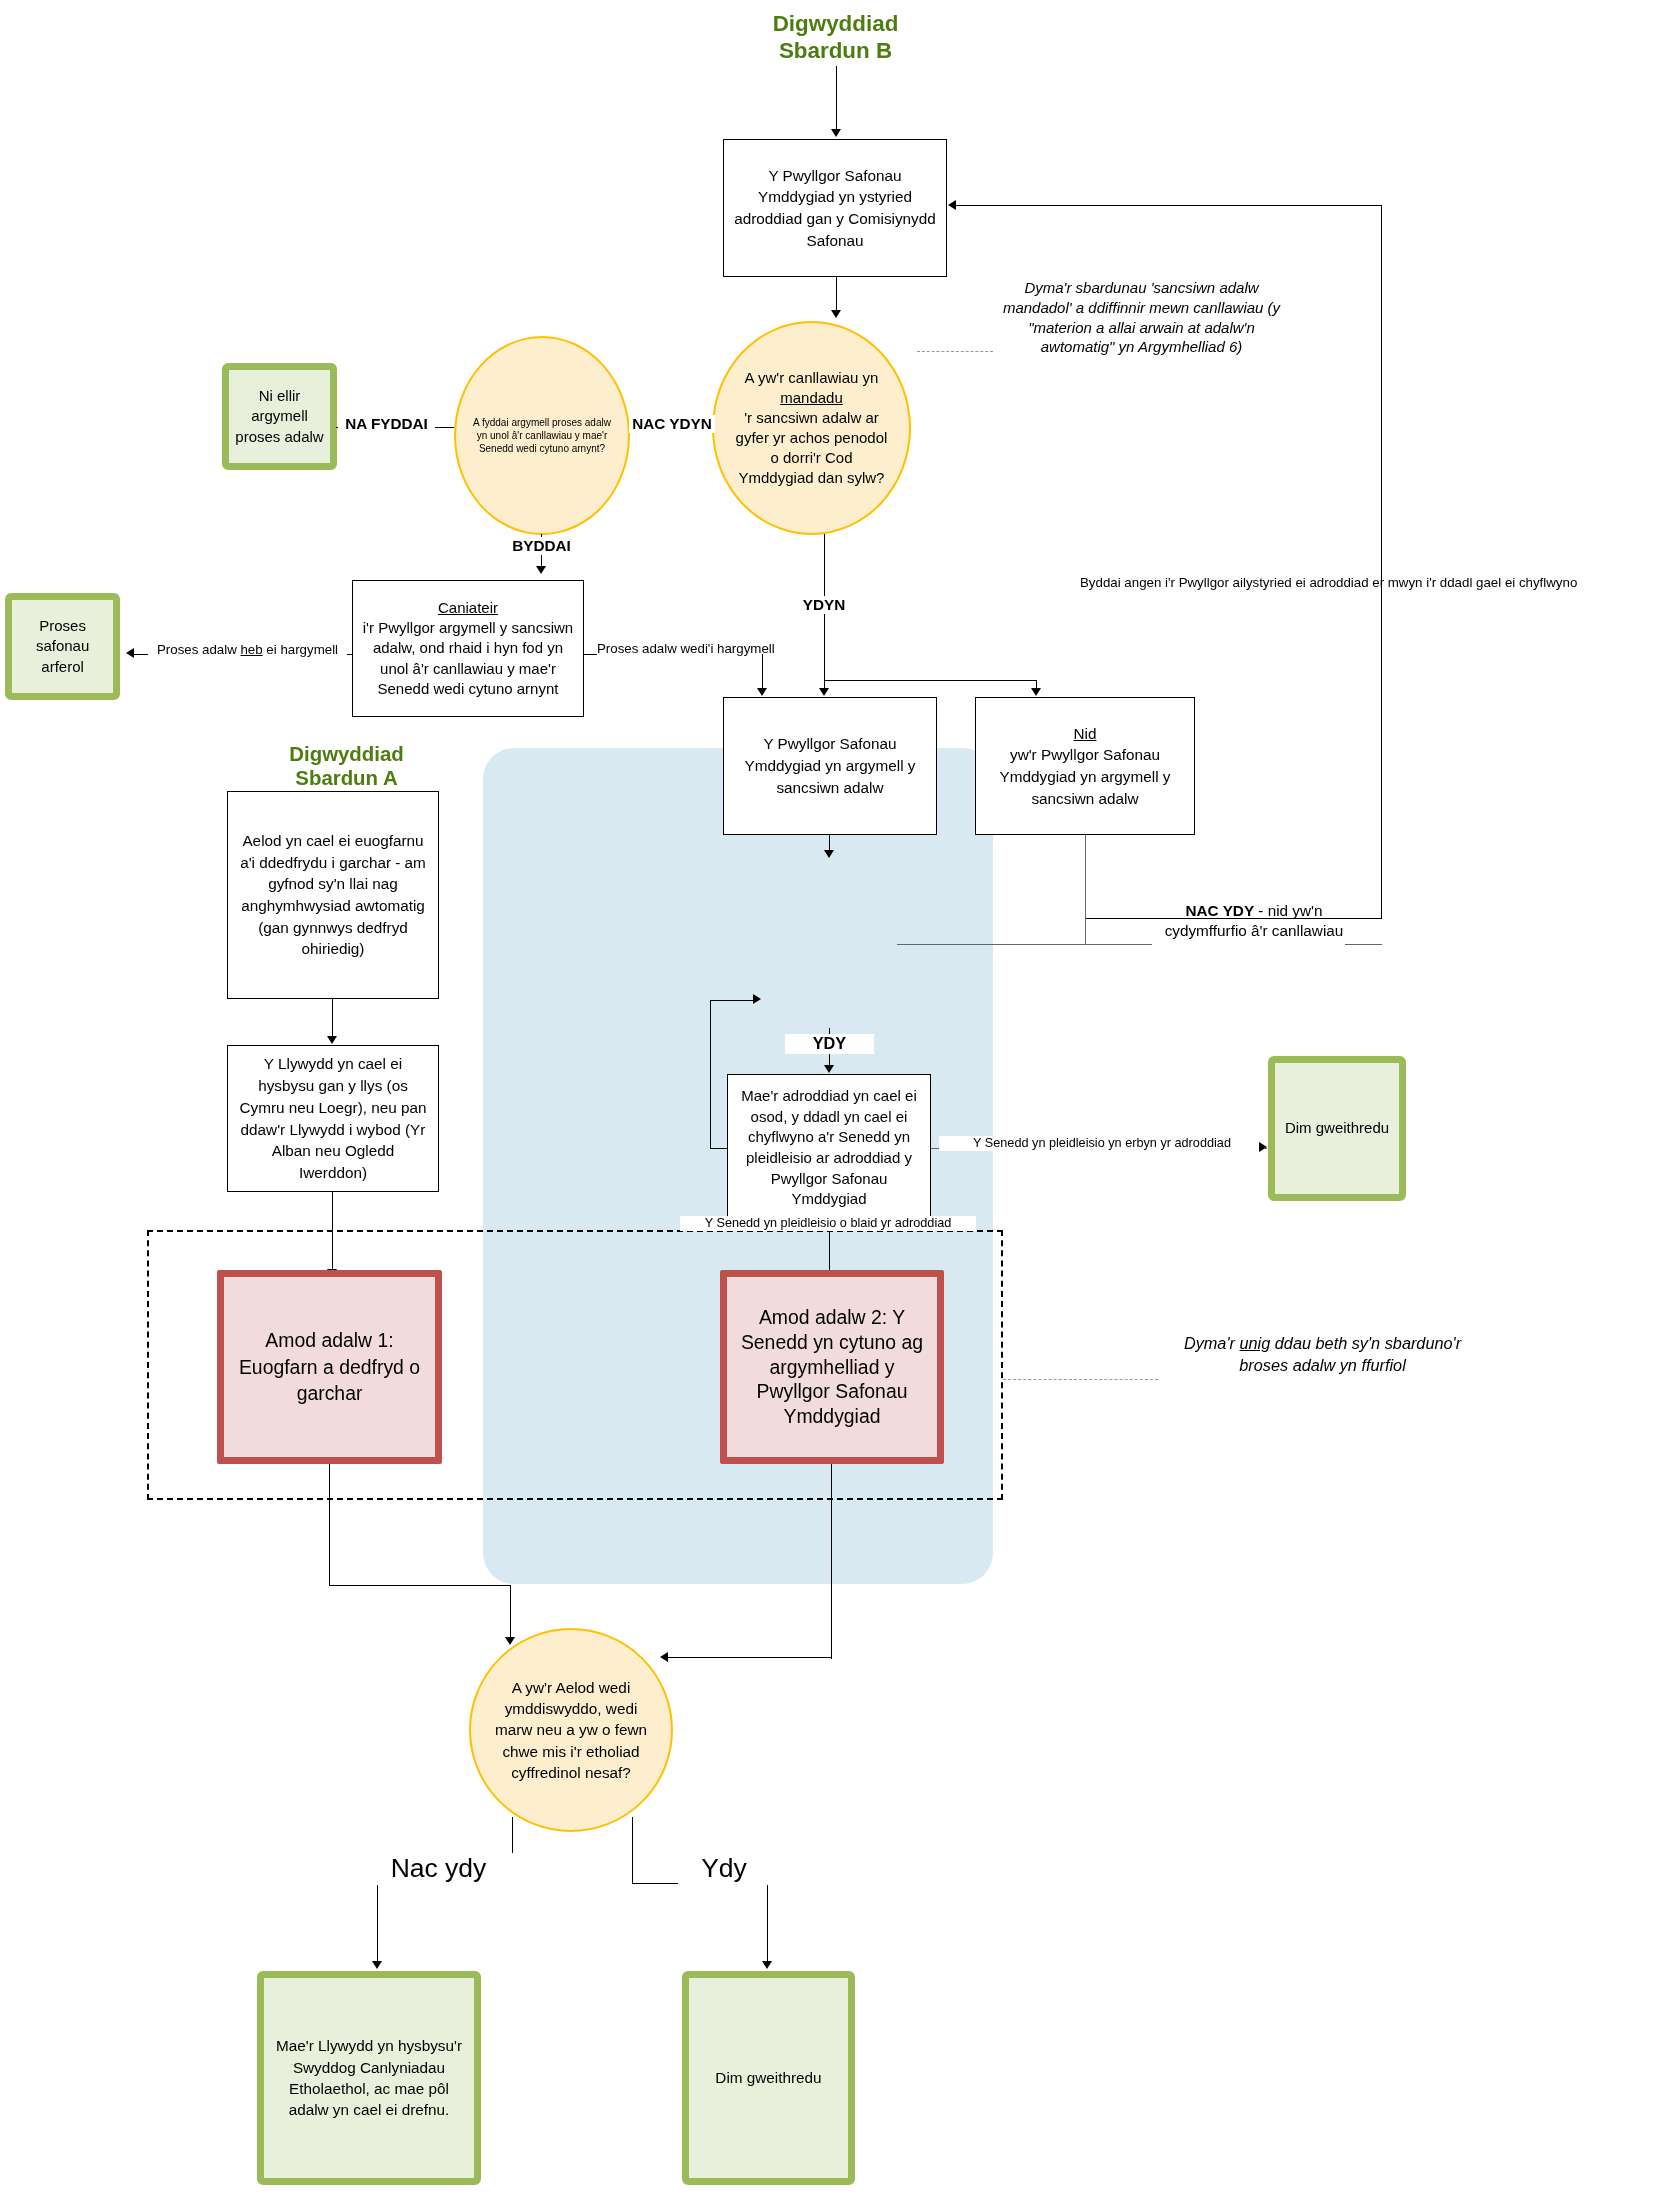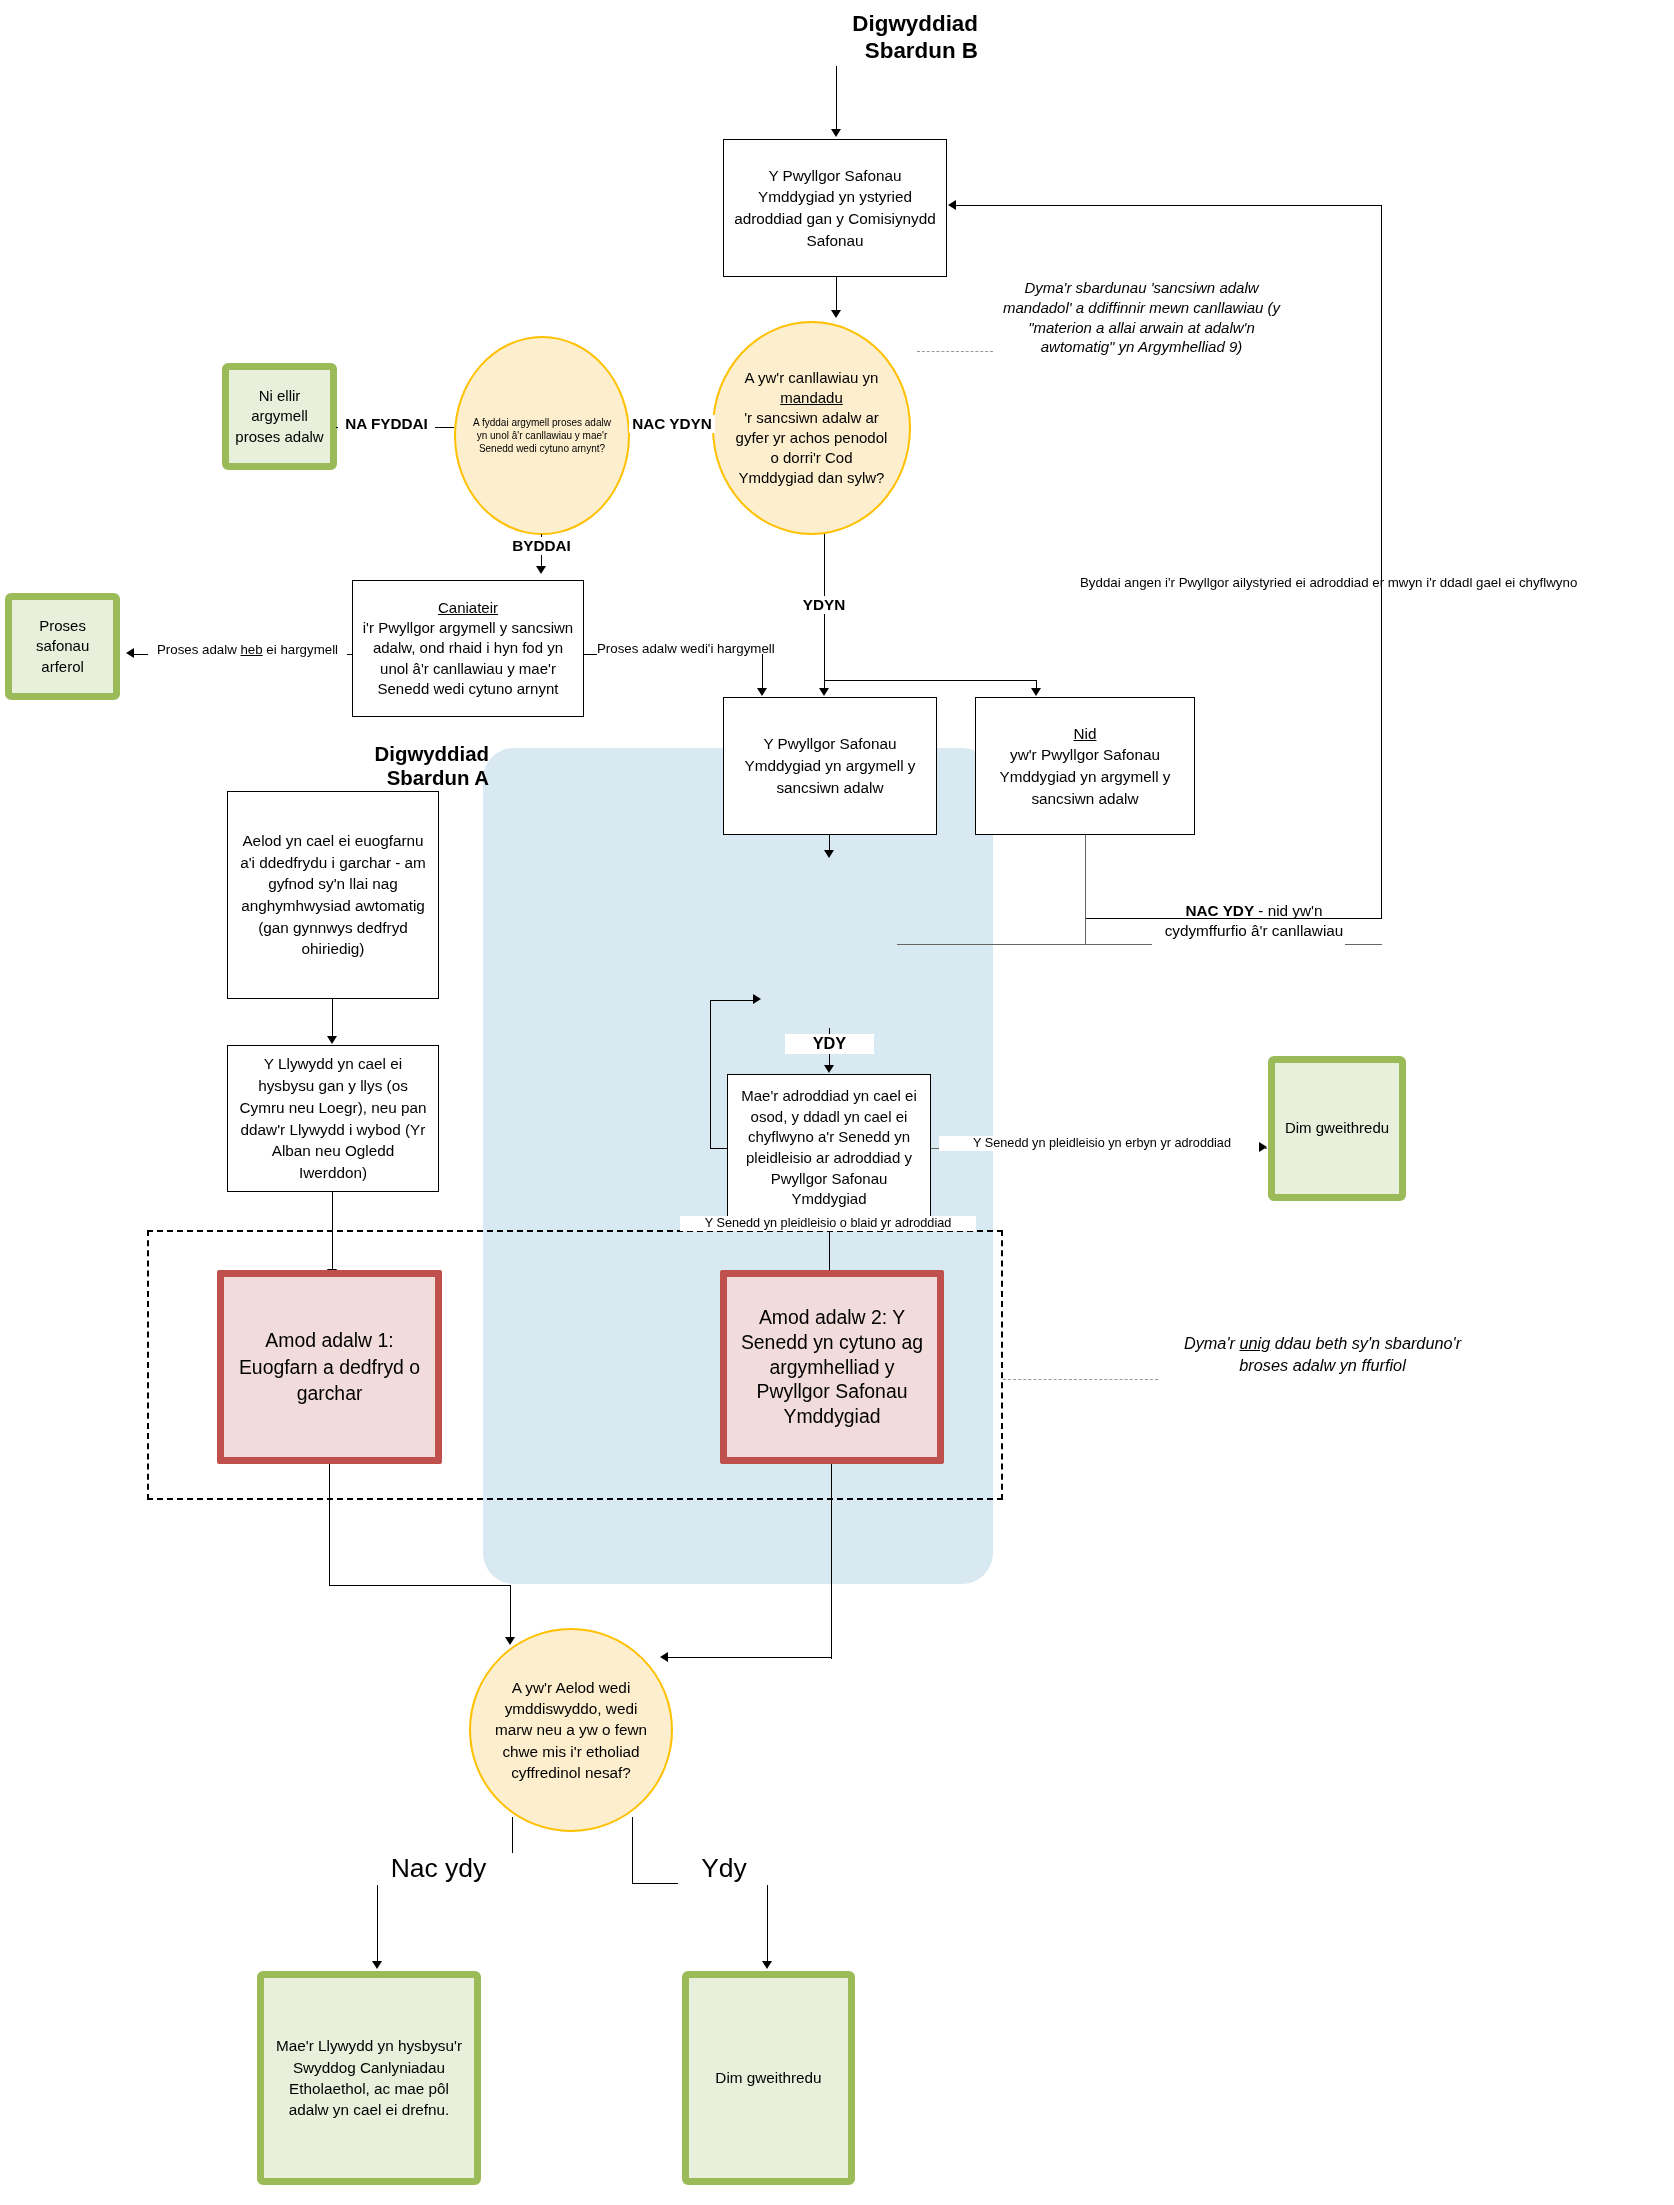--- a/index.html
+++ b/index.html
@@ -20,21 +20,21 @@
 
   
   .ellipse{background:#fdeecd;border:2px solid #ffc000;border-radius:50%;}
 
   
   .bluezone{position:absolute;background:#d9e9f2;border-radius:31px;}
 
   
   .dashdot{position:absolute;border:2px dashed #000;box-sizing:border-box;background:transparent;}
 
-  .hdr{position:absolute;font-weight:bold;text-align:right;color:#000000;line-height:1.22;}
+  .hdr{position:absolute;font-weight:bold;text-align:center;color:#4d7c0f;line-height:1.22;}
   .lbl{position:absolute;text-align:center;color:#000;line-height:1.2;background:#fff;}
   .lbl-nobg{position:absolute;text-align:center;color:#000;line-height:1.2;}
   .bold{font-weight:bold;}
   .ital{font-style:italic;line-height:1.32;}
   .u{text-decoration:underline;}
 
   
   .vline{position:absolute;width:0;border-left:1px solid #000;}
   .hline{position:absolute;height:0;border-top:1px solid #000;}
   .vline-g{position:absolute;width:0;border-left:1px solid #666;}
@@ -71,21 +71,21 @@
 
   <div class="node ellipse" style="left:712px;top:321px;width:199px;height:214px;">
     <span style="font-size:15px;padding:0 18.3px;line-height:1.33;">A yw'r canllawiau yn
       <span class="u">mandadu</span>'r sancsiwn adalw ar gyfer yr achos penodol o dorri'r Cod Ymddygiad dan sylw?</span>
   </div>
 
   <div class="vline" style="left:836px;top:277px;height:36px;"></div>
   <div class="arrow-d" style="left:831px;top:310px;"></div>
 
   <div class="dotline" style="left:917px;top:351px;width:76px;"></div>
-  <div class="lbl-nobg ital" style="left:999px;top:278px;width:285px;font-size:15px;">Dyma'r sbardunau 'sancsiwn adalw mandadol' a ddiffinnir mewn canllawiau (y "materion a allai arwain at adalw'n awtomatig" yn Argymhelliad 9)</div>
+  <div class="lbl-nobg ital" style="left:999px;top:278px;width:285px;font-size:15px;">Dyma'r sbardunau 'sancsiwn adalw mandadol' a ddiffinnir mewn canllawiau (y "materion a allai arwain at adalw'n awtomatig" yn Argymhelliad 6)</div>
 
   <div class="node ellipse" style="left:454px;top:336px;width:176px;height:199px;">
     <span style="font-size:10px;padding:0 16.3px;line-height:1.33;">A fyddai argymell proses adalw yn unol â'r canllawiau y mae'r Senedd wedi cytuno arnynt?</span>
   </div>
 
   <div class="hline" style="left:629px;top:427px;width:84px;"></div>
   <div class="lbl bold" style="left:629px;top:415px;width:86px;font-size:15.3px;">NAC YDYN</div>
 
   <div class="node green" style="left:222px;top:363px;width:115px;height:107px;">
     <span style="font-size:15px;padding:0 5.1px;line-height:1.34;">Ni ellir argymell proses adalw</span>

